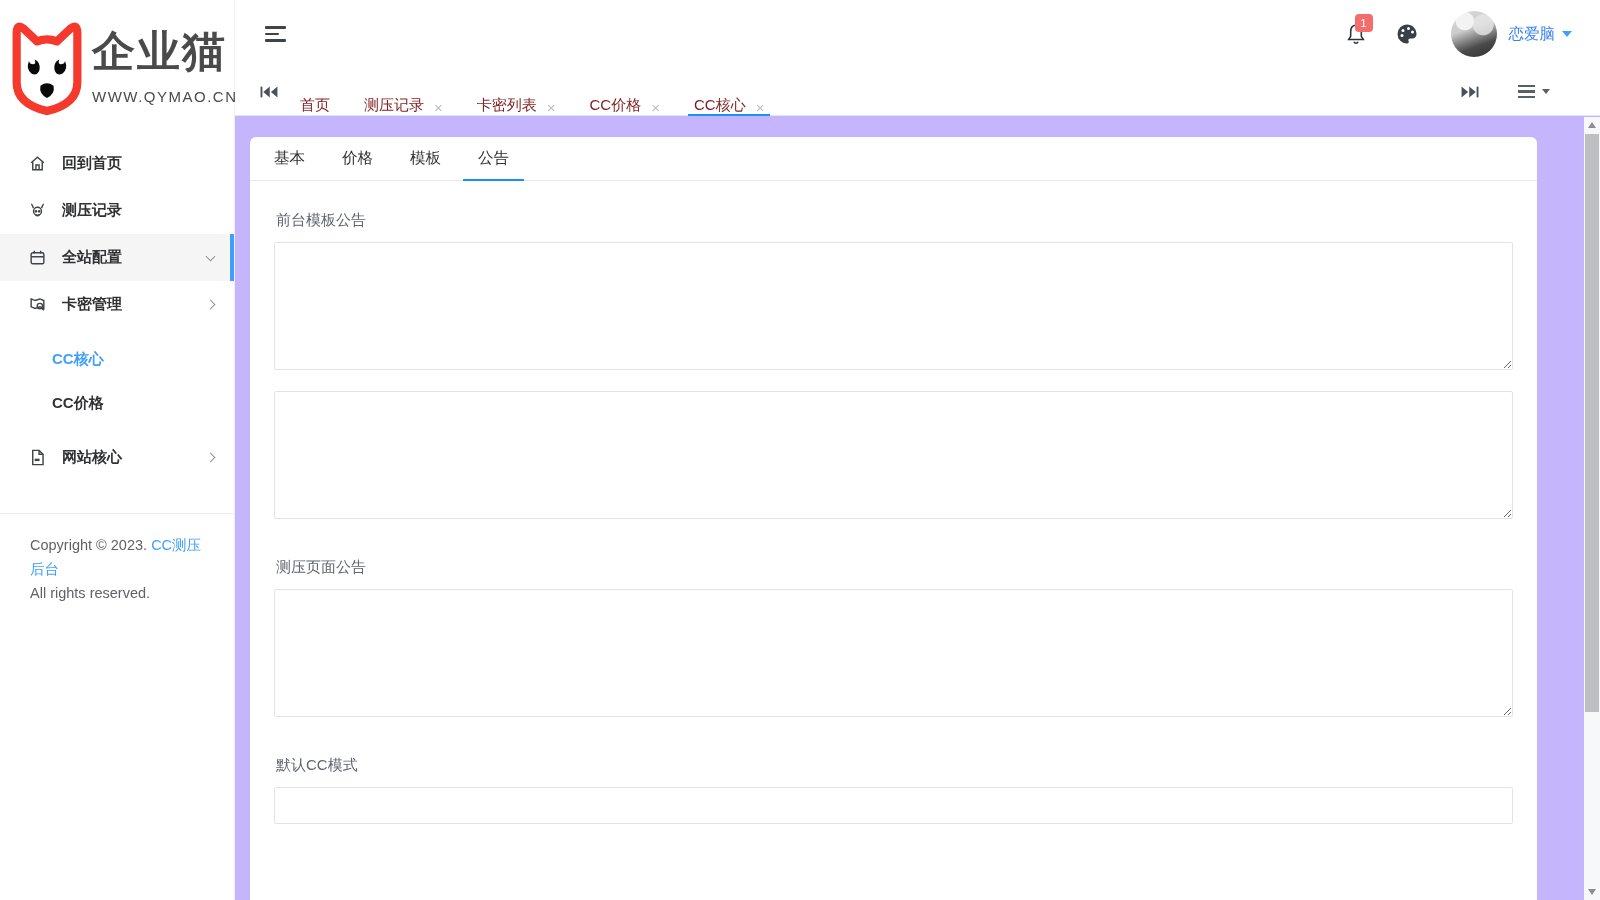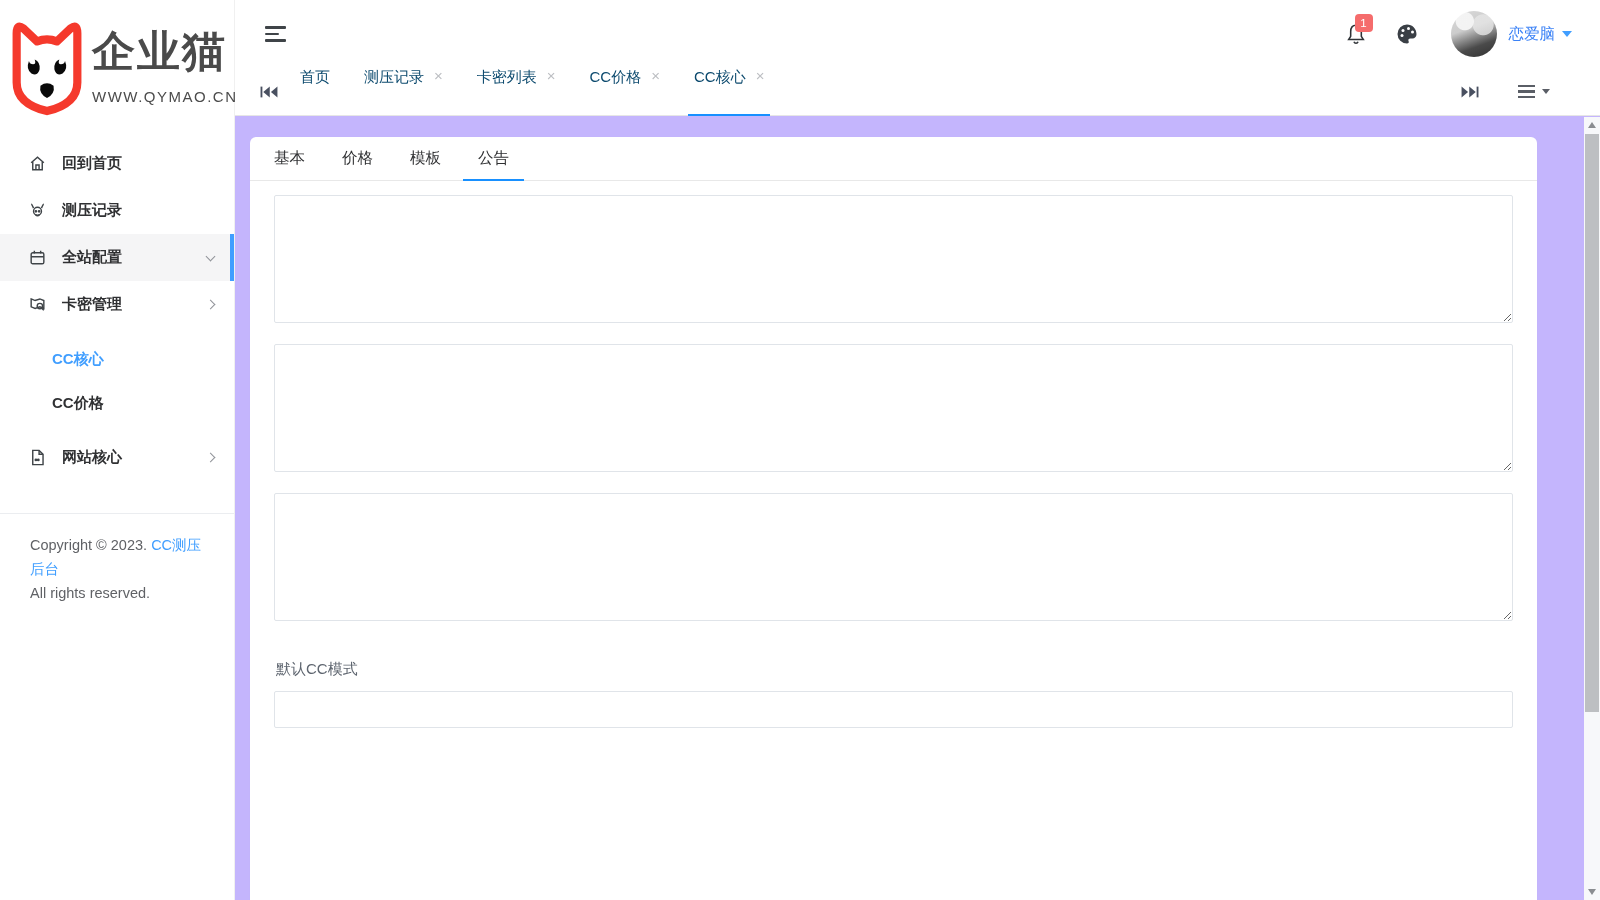--- a/index.html
+++ b/index.html
@@ -51,21 +51,21 @@
     background:
       radial-gradient(circle at 30% 22%, rgba(245,245,245,.95) 0 18%, rgba(245,245,245,0) 20%),
       radial-gradient(circle at 70% 30%, rgba(230,230,230,.8) 0 22%, rgba(230,230,230,0) 24%),
       linear-gradient(160deg,#d9d9d9 0%,#cccccc 38%,#8a8a8a 55%,#4a4a4a 72%,#303030 100%);
   }
   .username { color:#3b82f6; font-size:15.5px; cursor:pointer; display:flex; align-items:center; }
   .caret-down { width:0; height:0; border-left:5px solid transparent; border-right:5px solid transparent; border-top:6px solid #409eff; margin-left:7px; }
   
   .tagsbar { height:48px; background:#fff; border-bottom:1px solid #e6e6e6; display:flex; align-items:center; padding-left:20px; }
   .tagsbar .nav-ico { display:flex; align-items:center; cursor:pointer; padding:0 4px; }
-  .ptab { height:100%; display:flex; align-items:flex-start; padding:0 17px; cursor:pointer; color:#0c4a6e; font-size:15px; position:relative; }
+  .ptab { height:100%; display:flex; align-items:flex-end; padding:0 17px; cursor:pointer; color:#7f1d1d; font-size:15px; position:relative; }
   .ptab .tab-close { margin-left:10px; color:#bcbec2; font-size:15px; line-height:1; }
   .ptab .tab-close::before { content:"×"; }
   .ptab.active::after { content:""; position:absolute; left:11px; right:11px; bottom:-1px; height:2.5px; background:#1890ff; }
   .tags-right { margin-left:auto; display:flex; align-items:center; padding-right:46px; }
   .tags-right .nav-ico { margin-left:30px; }
   .mini-menu { display:flex; align-items:center; cursor:pointer; }
   .mini-menu .lines div { width:17px; height:2.2px; background:#5a5e66; margin:3px 0; }
   .mini-menu .mm-caret { width:0; height:0; border-left:4.5px solid transparent; border-right:4.5px solid transparent; border-top:5.5px solid #5a5e66; margin-left:7px; }
   
   .content { flex:1; background:#c4b5fd; padding:13px 63px 4px 15px; overflow:hidden; }
@@ -277,26 +277,28 @@
         </div>
         <div class="ctab">
           <span>模板</span>
         </div>
         <div class="ctab active">
           <span>公告</span>
         </div>
       </div>
 
       <div class="form">
+        <div class="field-label">前台模板公告</div>
         <textarea class="fld" style=""></textarea>
         <div class="fld-gap"></div>
 
         <textarea class="fld" style=""></textarea>
         <div class="fld-gap"></div>
 
+        <div class="field-label">测压页面公告</div>
         <textarea class="fld" style=""></textarea>
         <div class="fld-gap"></div>
 
         <div class="field-label">默认CC模式</div>
         <input class="fld" style="">
         <div class="fld-gap"></div>
 
         
         
       </div>

